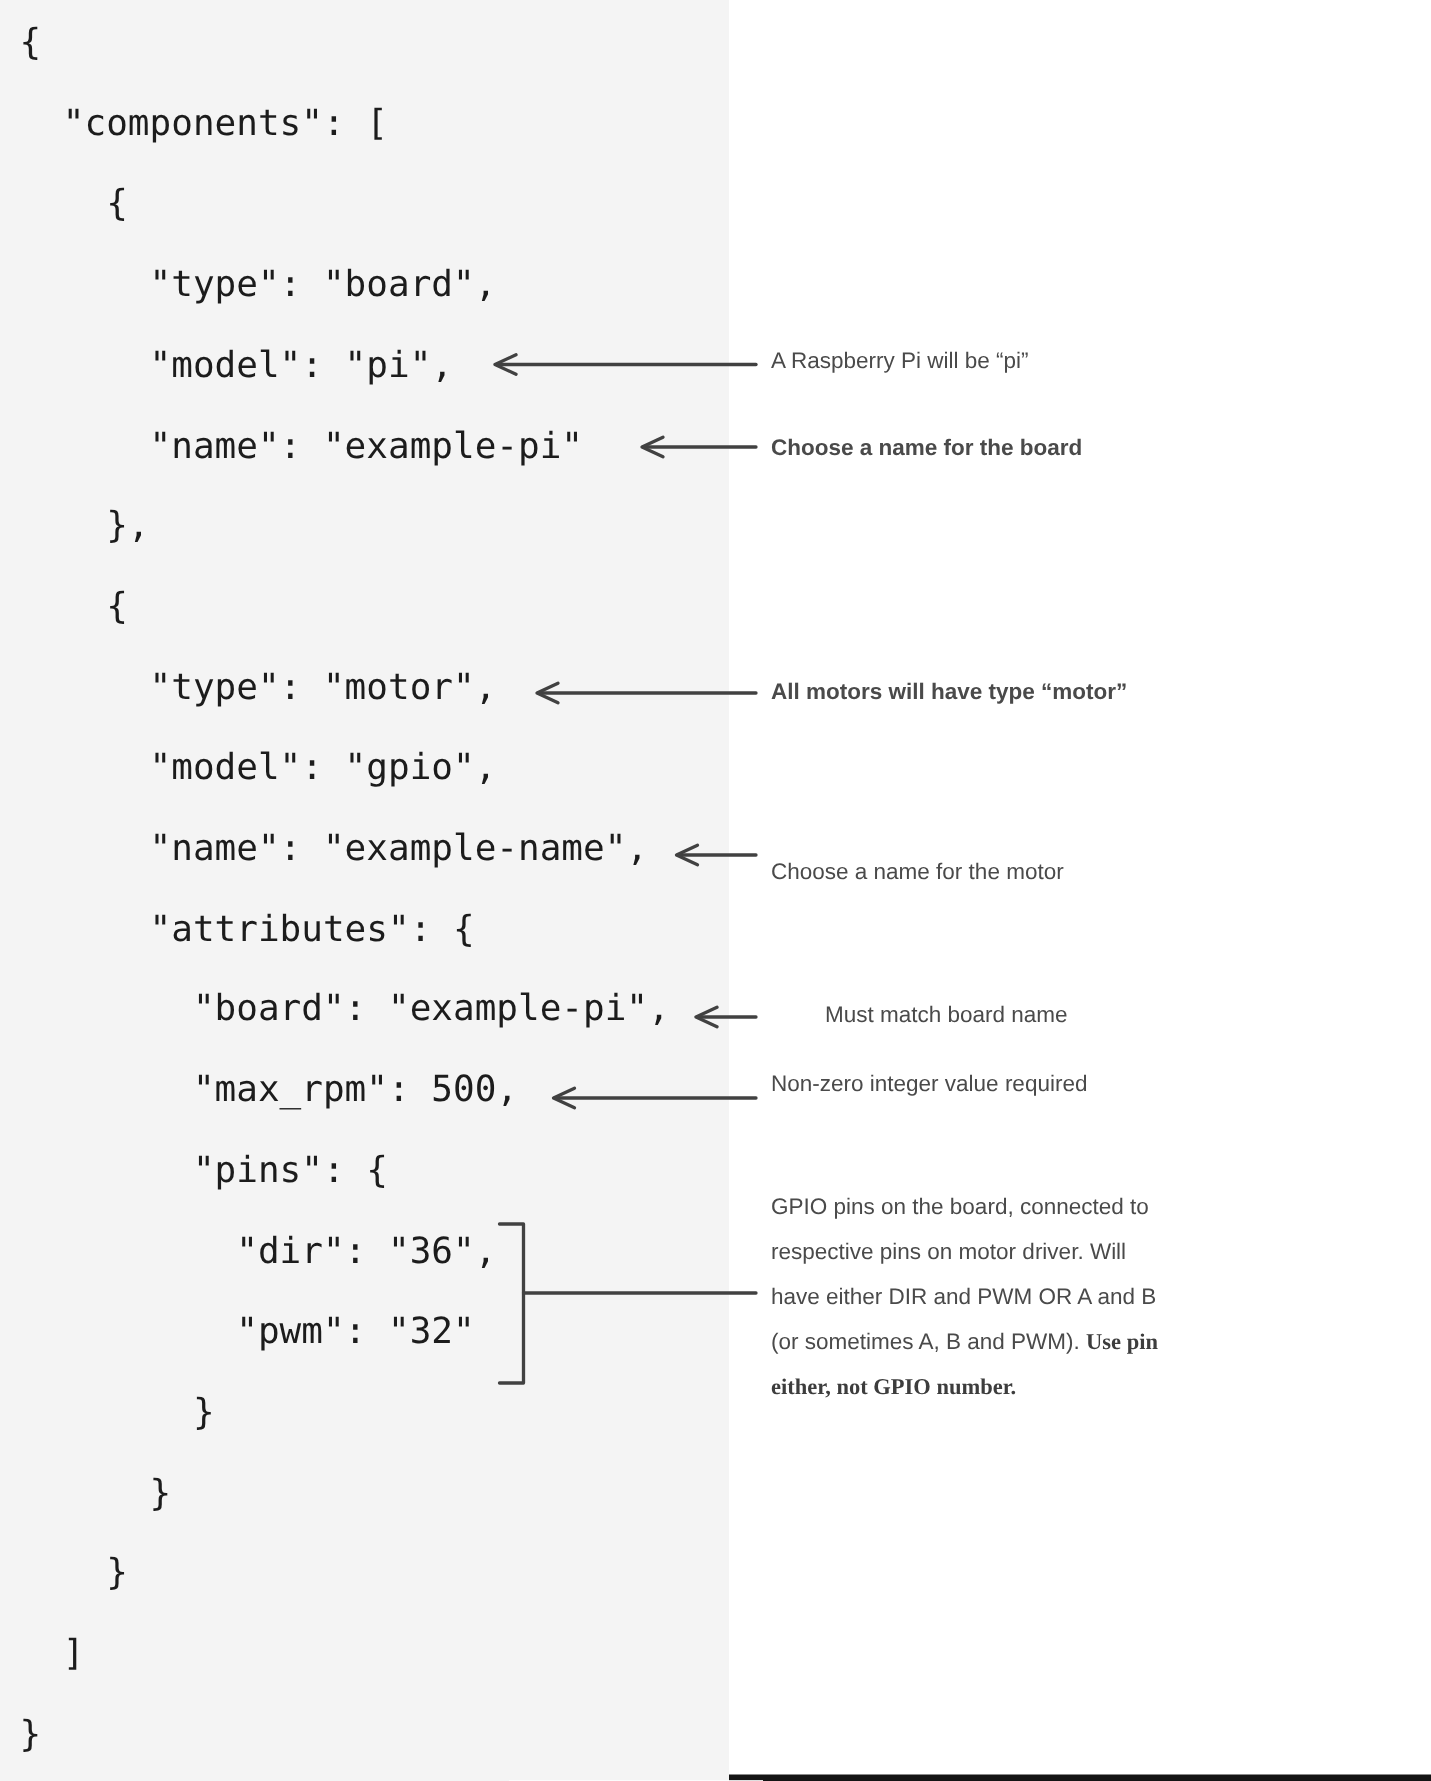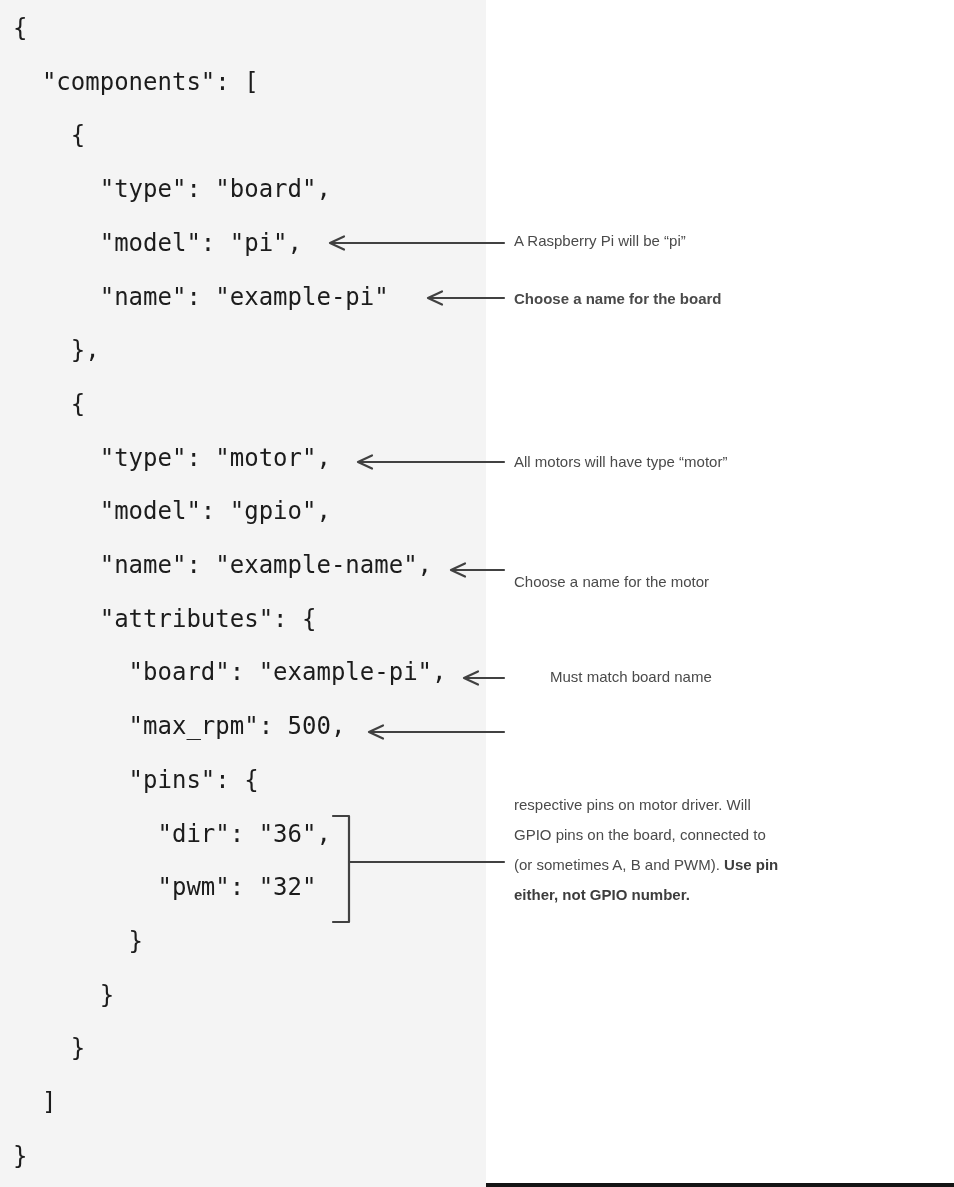--- a/index.html
+++ b/index.html
@@ -43,20 +43,21 @@
     position: absolute;
     left: 514px;
     color: var(--annotation-text, #4a4a4a);
     font-size: 15px;
     line-height: 30px;
   }
   .anno-line { white-space: nowrap; }
   .anno .bold {
     font-weight: 700;
     color: var(--annotation-bold-text, #3d3d3d);
+    font-family: Liberation Serif, serif;
   }
   .bottom-divider {
     position: absolute;
     left: 486px;
     top: 1183px;
     width: 468px;
     height: 4px;
     background: var(--divider, #141414);
   }
 </style>
@@ -117,32 +118,34 @@
         <line x1="349" y1="862" x2="504" y2="862"></line>
       </g>
     </svg>
   <div id="annos">
       <div class="anno" style="top: 226px;">
         <div class="anno-line"><span>A Raspberry Pi will be “pi”</span></div>
       </div>
       <div class="anno" style="top: 284px; font-weight: bold;">
         <div class="anno-line"><span>Choose a name for the board</span></div>
       </div>
-      <div class="anno" style="top: 447px;">
+      <div class="anno" style="top: 447px; font-weight: bold;">
         <div class="anno-line"><span>All motors will have type “motor”</span></div>
       </div>
       <div class="anno" style="top: 555px; margin-top: 12px;">
         <div class="anno-line"><span>Choose a name for the motor</span></div>
       </div>
       <div class="anno" style="top: 662px; margin-left: 36px;">
         <div class="anno-line"><span>Must match board name</span></div>
       </div>
       <div class="anno" style="top: 708px;">
+        <div class="anno-line"><span>Non-zero integer value required</span></div>
       </div>
       <div class="anno" style="top: 790px;">
+        <div class="anno-line"><span>GPIO pins on the board, connected to</span></div>
         <div class="anno-line"><span>respective pins on motor driver. Will</span></div>
-        <div class="anno-line"><span>GPIO pins on the board, connected to</span></div>
+        <div class="anno-line"><span>have either DIR and PWM OR A and B</span></div>
         <div class="anno-line"><span>(or sometimes A, B and PWM). </span><span class="bold">Use pin</span></div>
         <div class="anno-line"><span class="bold">either, not GPIO number.</span></div>
       </div>
     </div>
   <div class="bottom-divider"></div>
 </div>
 
 </body></html>

